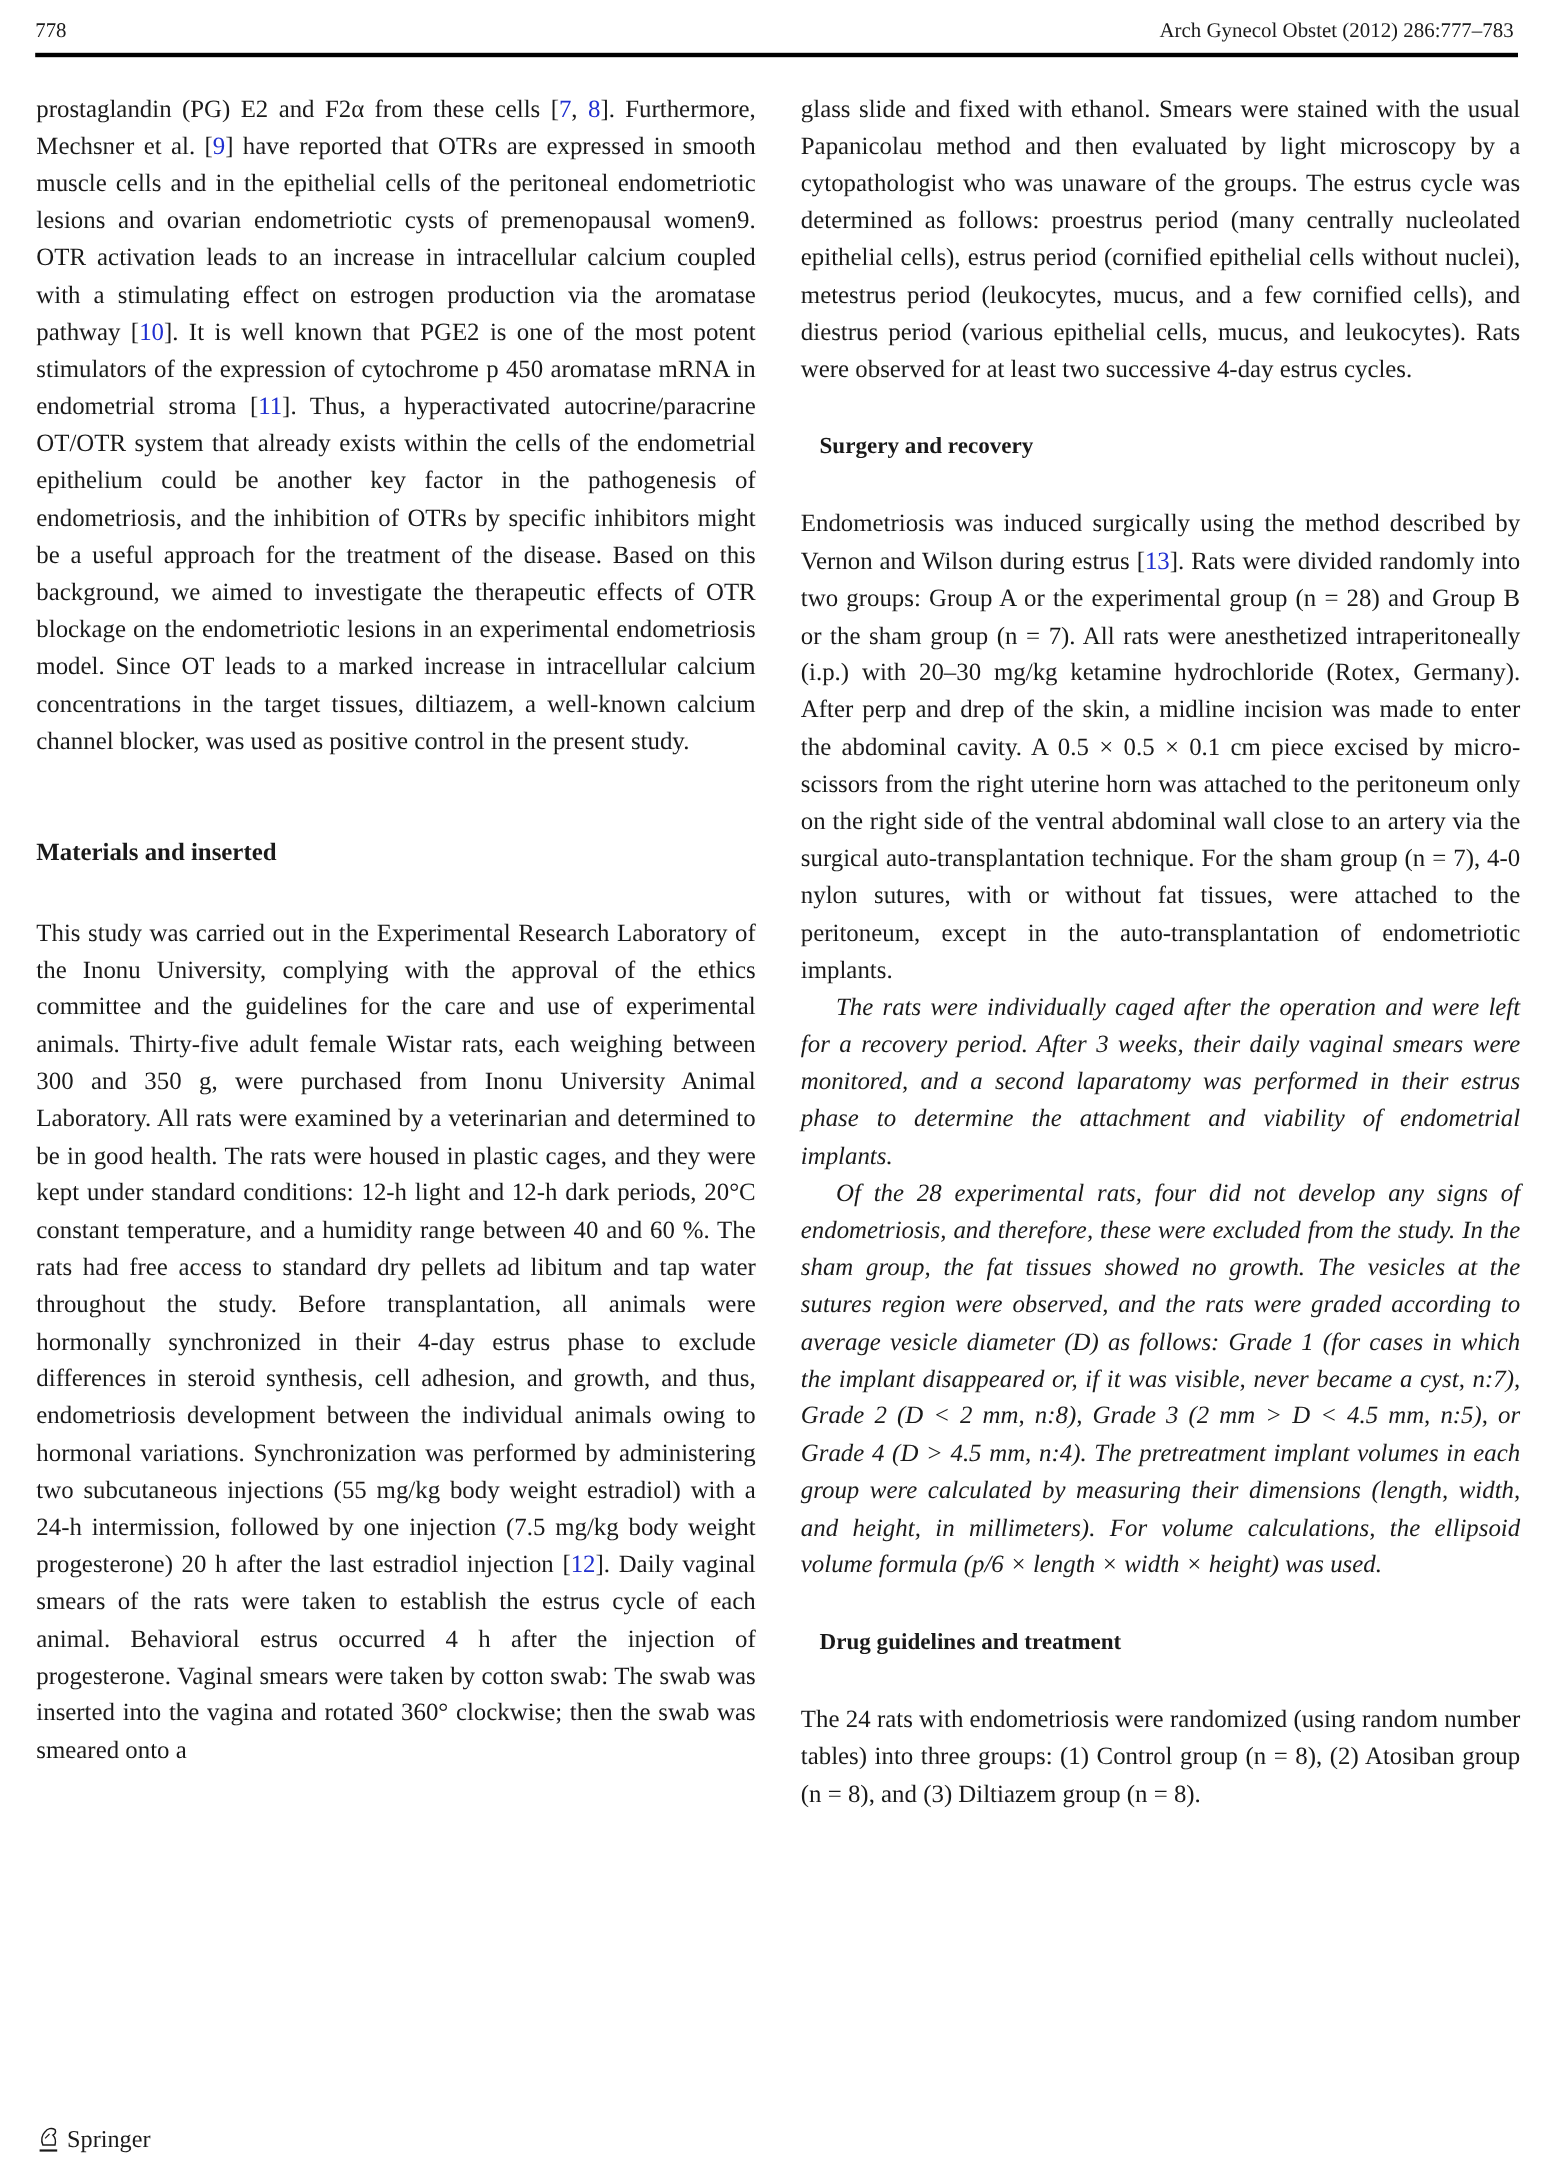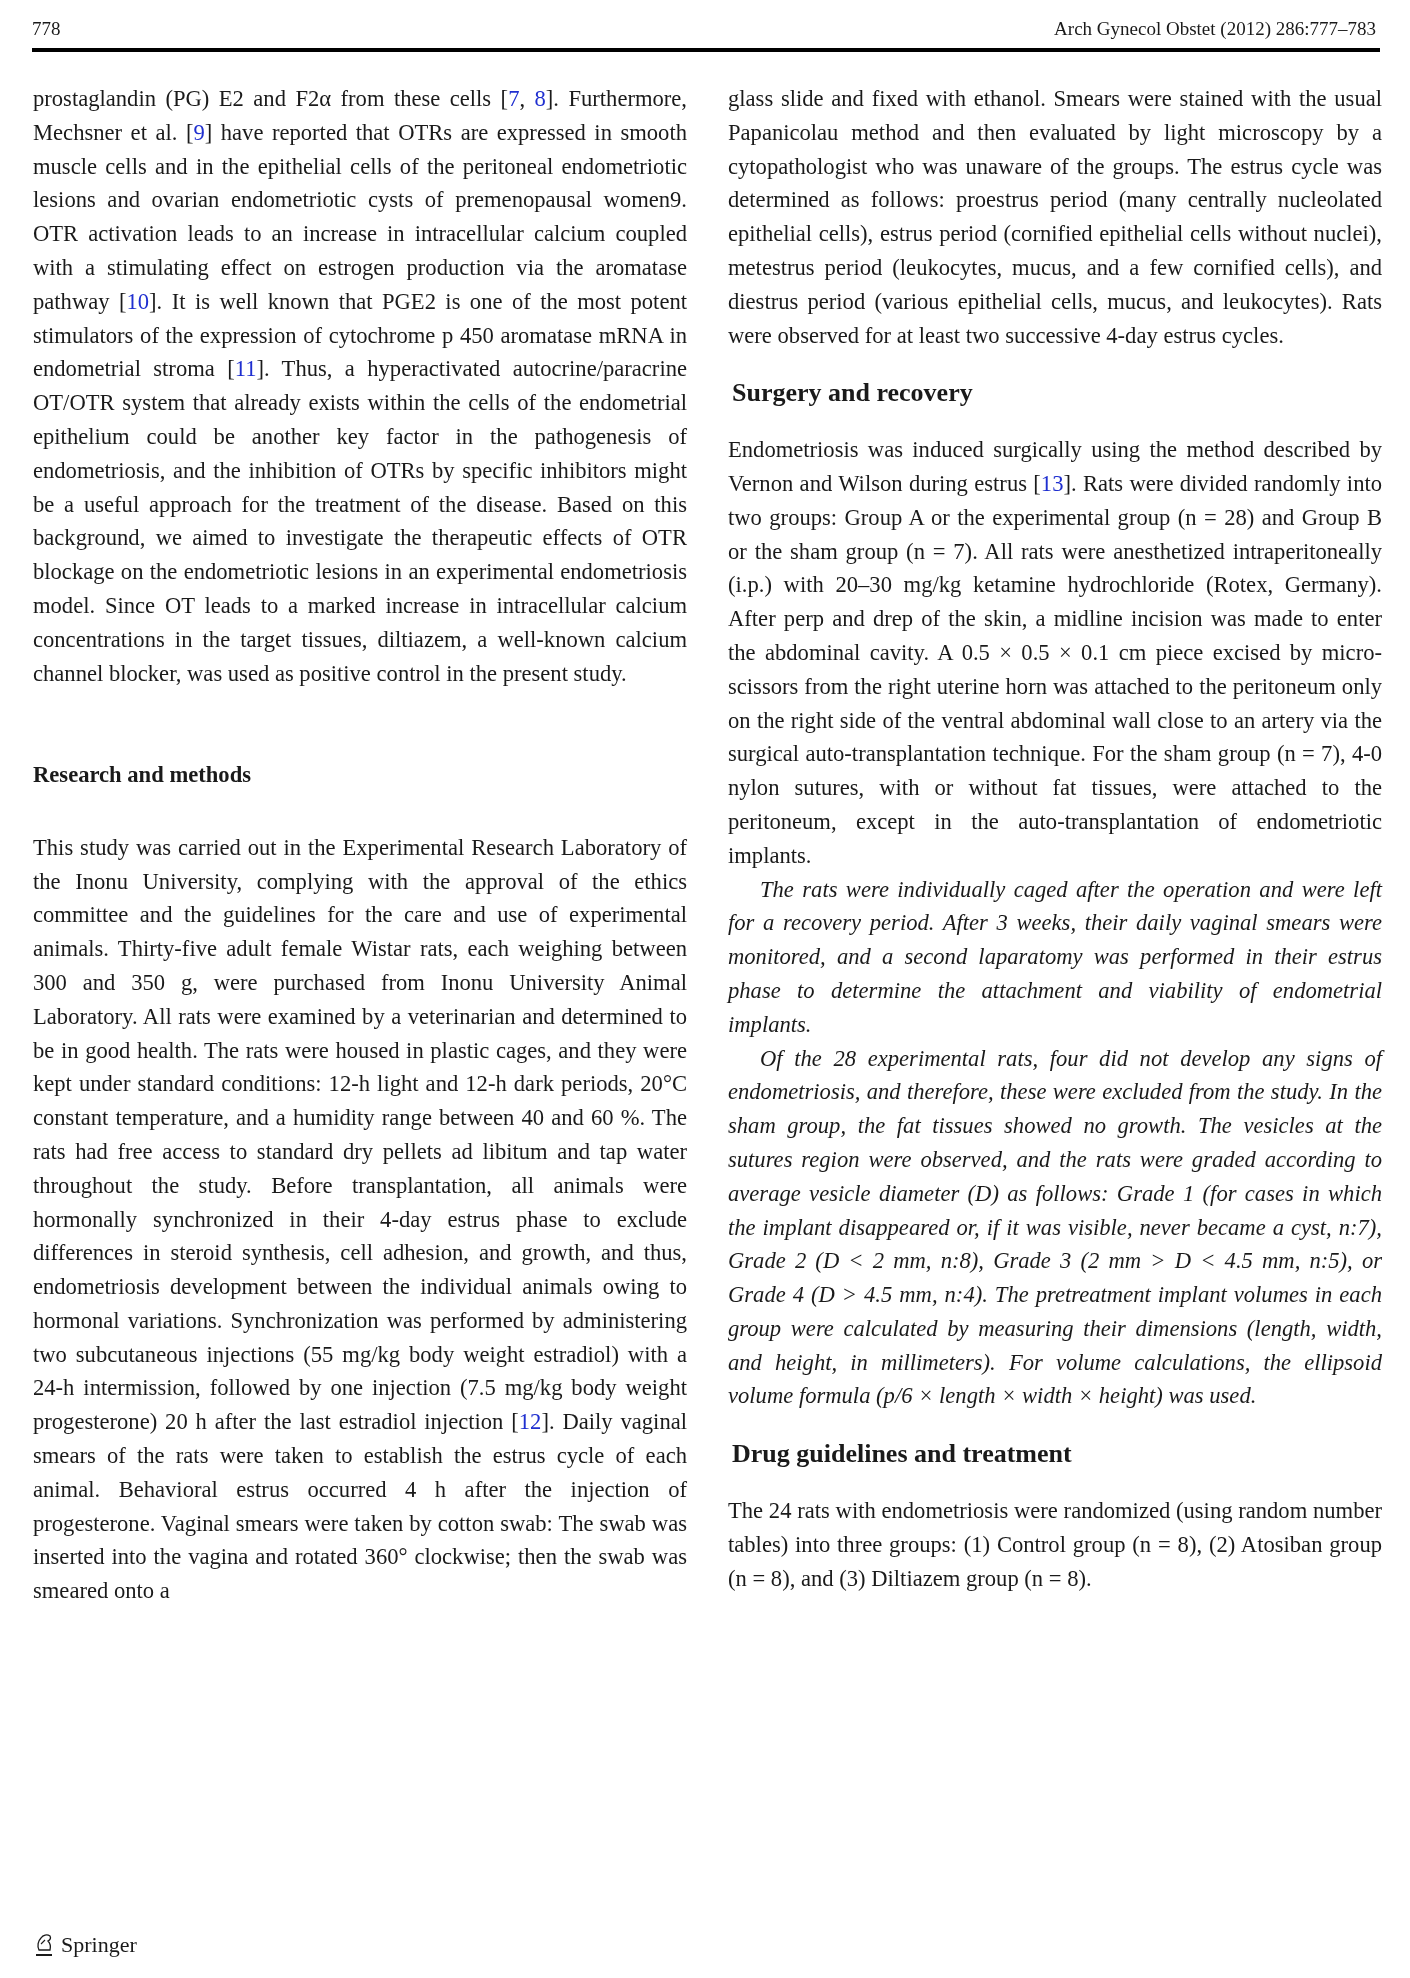--- a/index.html
+++ b/index.html
@@ -19,21 +19,21 @@
   }
   .col {
     position: absolute; top: 82px; width: 654px;
     font-size: 22.6px; line-height: 33.8px; text-align: justify;
   }
   .col-left { left: 33px; }
   .col-right { left: 728px; }
   .col p { margin: 0; }
   .col p.indent { text-indent: 32px; font-style: italic; }
   .heading-bold { font-weight: bold; font-size: 22.6px; line-height: 33.8px; margin: 0; }
-  .heading-sub { font-size: 26px; line-height: 33.8px; margin: 4px; }
+  .heading-sub { font-size: 21px; line-height: 33.8px; margin: 17px; }
   .gap1 { height: 33.8px; }
   .gap2 { height: 67.6px; }
   .cite { color: #1f2fd0; }
   .footer {
     position: absolute; left: 33px; top: 1932px; font-size: 22px;
     display: flex; align-items: flex-start; gap: 6px;
   }
   .springer-icon { width: 22px; height: 26px; display: inline-block; }
 </style>
 </head>
@@ -41,21 +41,21 @@
 
 <div class="header">
   <span class="page-num">778</span>
   <span class="journal">Arch Gynecol Obstet (2012) 286:777–783</span>
 </div>
 <div class="header-rule"></div>
 
 <div class="col col-left">
   <p><span>prostaglandin (PG) E2 and F2α from these cells [</span><a class="cite">7</a><span>, </span><a class="cite">8</a><span>]. Furthermore, Mechsner et al. [</span><a class="cite">9</a><span>] have reported that OTRs are expressed in smooth muscle cells and in the epithelial cells of the peritoneal endometriotic lesions and ovarian endometriotic cysts of premenopausal women9. OTR activation leads to an increase in intracellular calcium coupled with a stimulating effect on estrogen production via the aromatase pathway [</span><a class="cite">10</a><span>]. It is well known that PGE2 is one of the most potent stimulators of the expression of cytochrome p 450 aromatase mRNA in endometrial stroma [</span><a class="cite">11</a><span>]. Thus, a hyperactivated autocrine/paracrine OT/OTR system that already exists within the cells of the endometrial epithelium could be another key factor in the pathogenesis of endometriosis, and the inhibition of OTRs by specific inhibitors might be a useful approach for the treatment of the disease. Based on this background, we aimed to investigate the therapeutic effects of OTR blockage on the endometriotic lesions in an experimental endometriosis model. Since OT leads to a marked increase in intracellular calcium concentrations in the target tissues, diltiazem, a well-known calcium channel blocker, was used as positive control in the present study.</span></p>
   <div class="gap2"></div>
-  <h2 class="heading-bold">Research and methods</h2>
+  <h2 class="heading-bold">Materials and inserted</h2>
   <div class="gap1" style="height:20px"></div>
   <div class="gap1" style="height:19px"></div>
   <p><span>This study was carried out in the Experimental Research Laboratory of the Inonu University, complying with the approval of the ethics committee and the guidelines for the care and use of experimental animals. Thirty-five adult female Wistar rats, each weighing between 300 and 350 g, were purchased from Inonu University Animal Laboratory. All rats were examined by a veterinarian and determined to be in good health. The rats were housed in plastic cages, and they were kept under standard conditions: 12-h light and 12-h dark periods, 20°C constant temperature, and a humidity range between 40 and 60 %. The rats had free access to standard dry pellets ad libitum and tap water throughout the study. Before transplantation, all animals were hormonally synchronized in their 4-day estrus phase to exclude differences in steroid synthesis, cell adhesion, and growth, and thus, endometriosis development between the individual animals owing to hormonal variations. Synchronization was performed by administering two subcutaneous injections (55 mg/kg body weight estradiol) with a 24-h intermission, followed by one injection (7.5 mg/kg body weight progesterone) 20 h after the last estradiol injection [</span><a class="cite">12</a><span>]. Daily vaginal smears of the rats were taken to establish the estrus cycle of each animal. Behavioral estrus occurred 4 h after the injection of progesterone. Vaginal smears were taken by cotton swab: The swab was inserted into the vagina and rotated 360° clockwise; then the swab was smeared onto a</span></p>
 </div>
 
 <div class="col col-right">
   <p>glass slide and fixed with ethanol. Smears were stained with the usual Papanicolau method and then evaluated by light microscopy by a cytopathologist who was unaware of the groups. The estrus cycle was determined as follows: proestrus period (many centrally nucleolated epithelial cells), estrus period (cornified epithelial cells without nuclei), metestrus period (leukocytes, mucus, and a few cornified cells), and diestrus period (various epithelial cells, mucus, and leukocytes). Rats were observed for at least two successive 4-day estrus cycles.</p>
   <div class="gap1" style="height:20px"></div>
   <h3 class="heading-sub">Surgery and recovery</h3>
   <div class="gap1" style="height:19px"></div>

